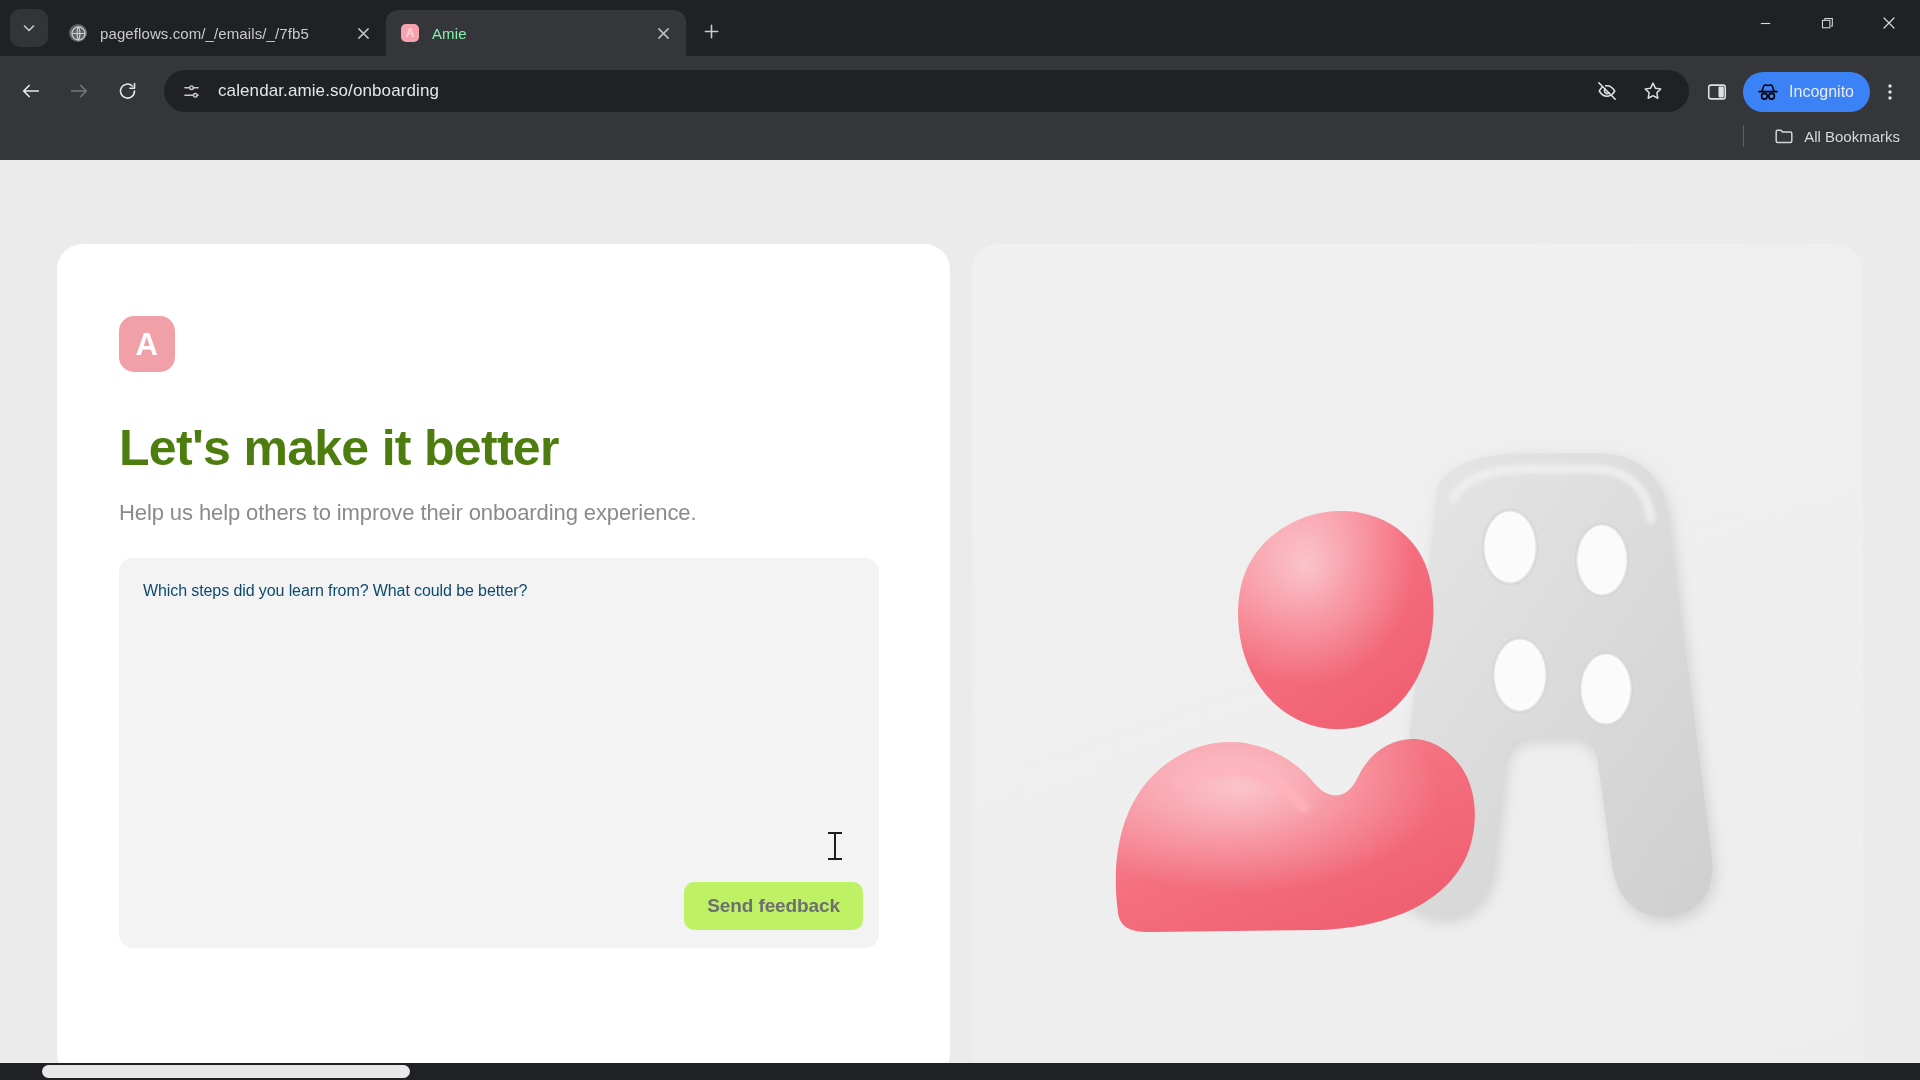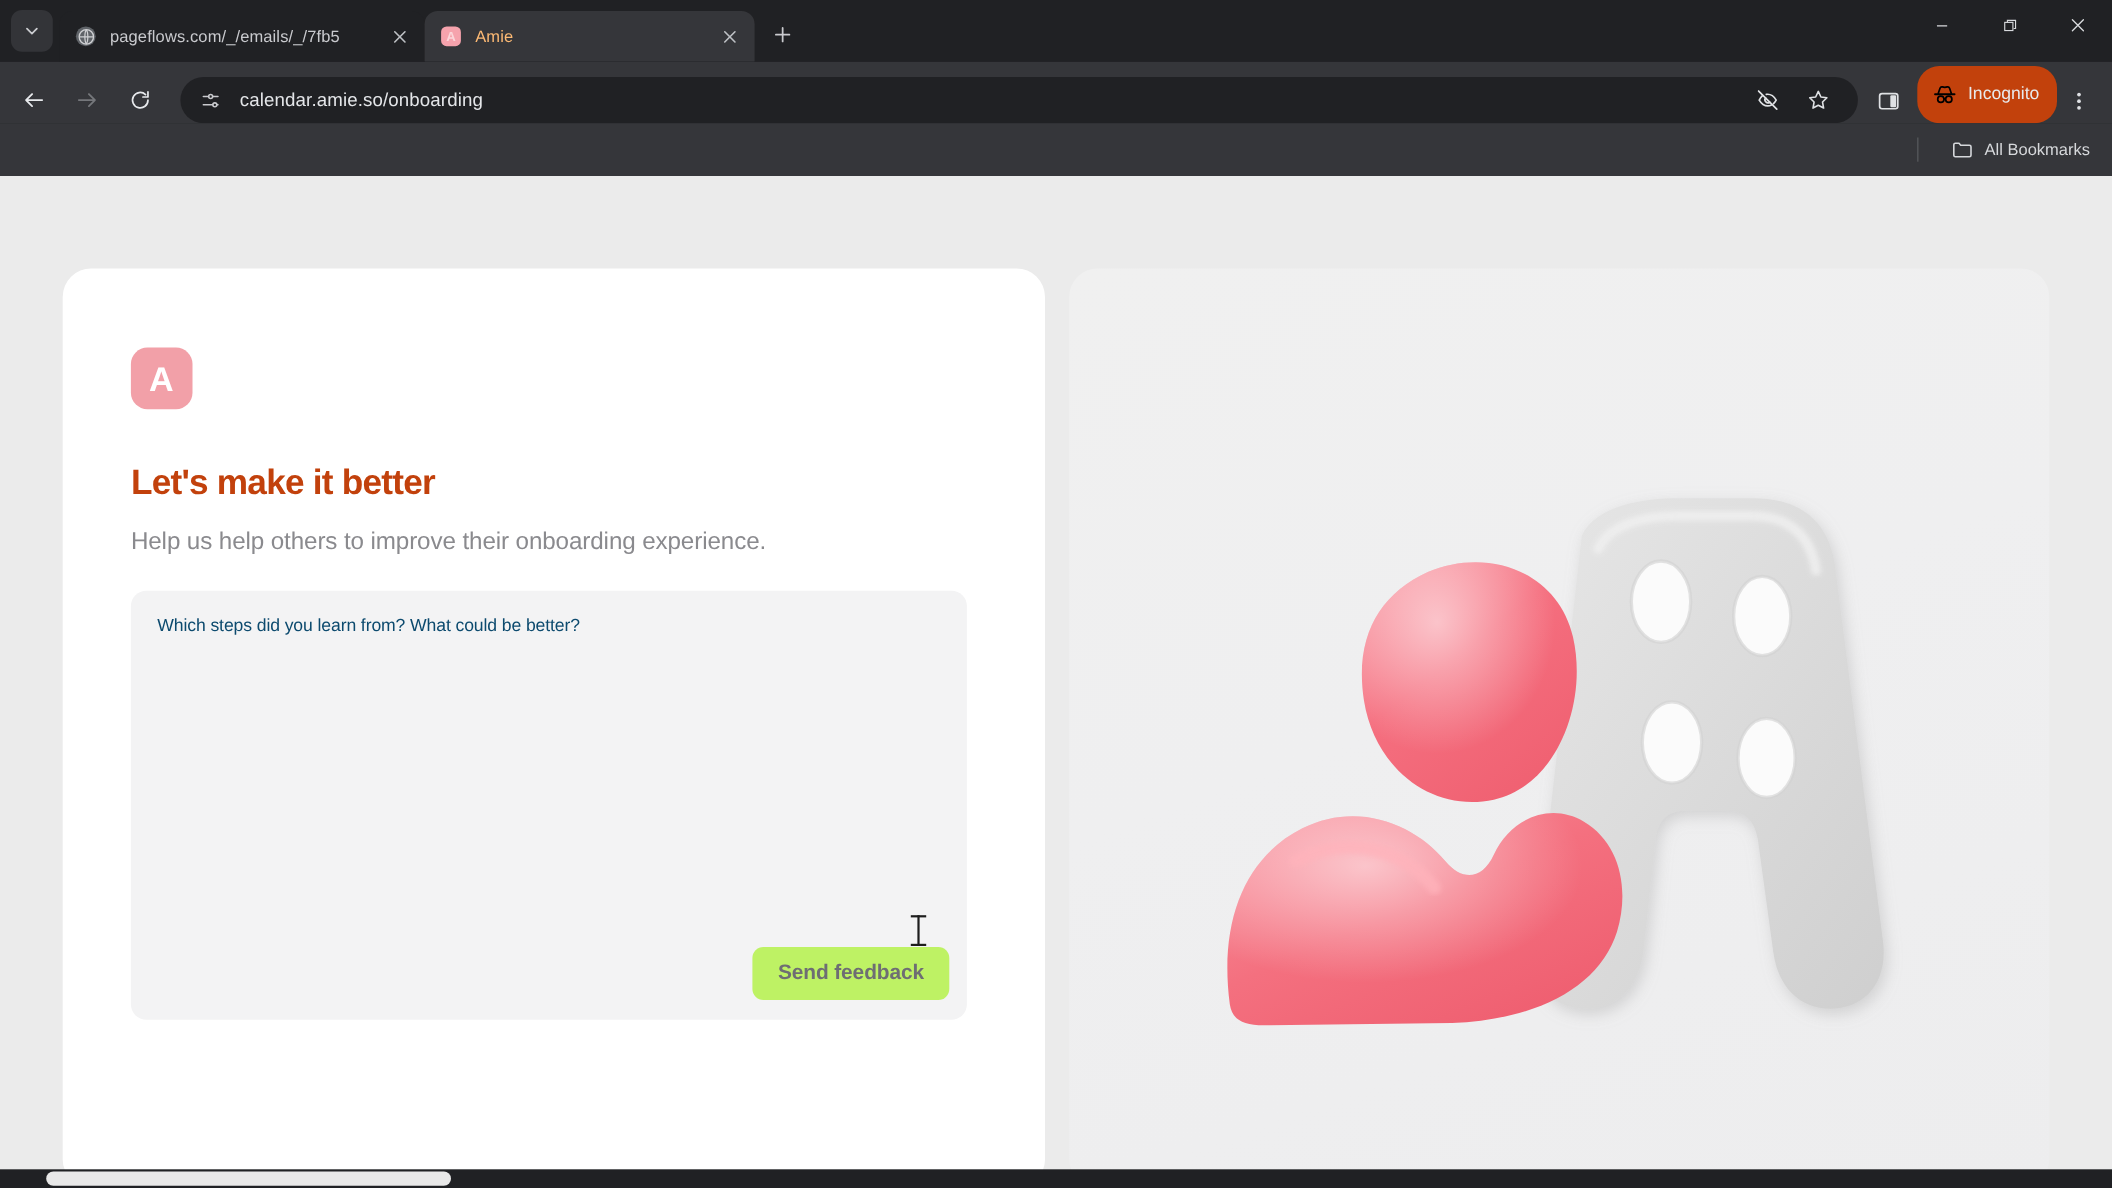--- a/index.html
+++ b/index.html
@@ -84,21 +84,21 @@
     line-height: 1;
   }
   .tab-title {
     color: #c9cace;
     font-size: 15px;
     white-space: nowrap;
     overflow: hidden;
     flex: 1 1 auto;
     letter-spacing: .1px;
   }
-  .tab.active .tab-title { color: #fdba74; }
+  .tab.active .tab-title { color: #86efac; }
   .tab-close {
     width: 26px; height: 26px;
     border-radius: 50%;
     display: flex; align-items: center; justify-content: center;
     color: #bdc0c4;
     flex: 0 0 26px;
     cursor: pointer;
   }
   .newtab {
     width: 34px; height: 34px;
@@ -177,23 +177,23 @@
   }
   .tb-icon {
     width: 40px; height: 40px;
     border-radius: 50%;
     display:flex;align-items:center;justify-content:center;
     color: #dfe1e4;
     cursor: pointer;
   }
 
   .incognito-pill {
-    height: 52px;
+    height: 40px;
     border-radius: 20px;
-    background: #c2410c;
+    background: #3b82f6;
     display: flex;
     align-items: center;
     gap: 9px;
     padding: 0 16px 0 13px;
     margin-left: 6px;
     cursor: pointer;
   }
   .incognito-pill span {
     color: #e8eaed;
     font-size: 16px;
@@ -264,23 +264,23 @@
   }
   .brand-logo span {
     color: #ffffff;
     font-size: 31px;
     font-weight: 700;
     line-height: 1;
     letter-spacing: .5px;
   }
 
   .headline {
-    font-size: 32px;
+    font-size: 50px;
     font-weight: 700;
-    color: #c2410c;
+    color: #4d7c0f;
     letter-spacing: -0.7px;
     line-height: 1.15;
     margin-bottom: 22px;
   }
   .subhead {
     font-size: 22px;
     color: #8a8a8e;
     letter-spacing: -0.1px;
     margin-bottom: 32px;
   }

